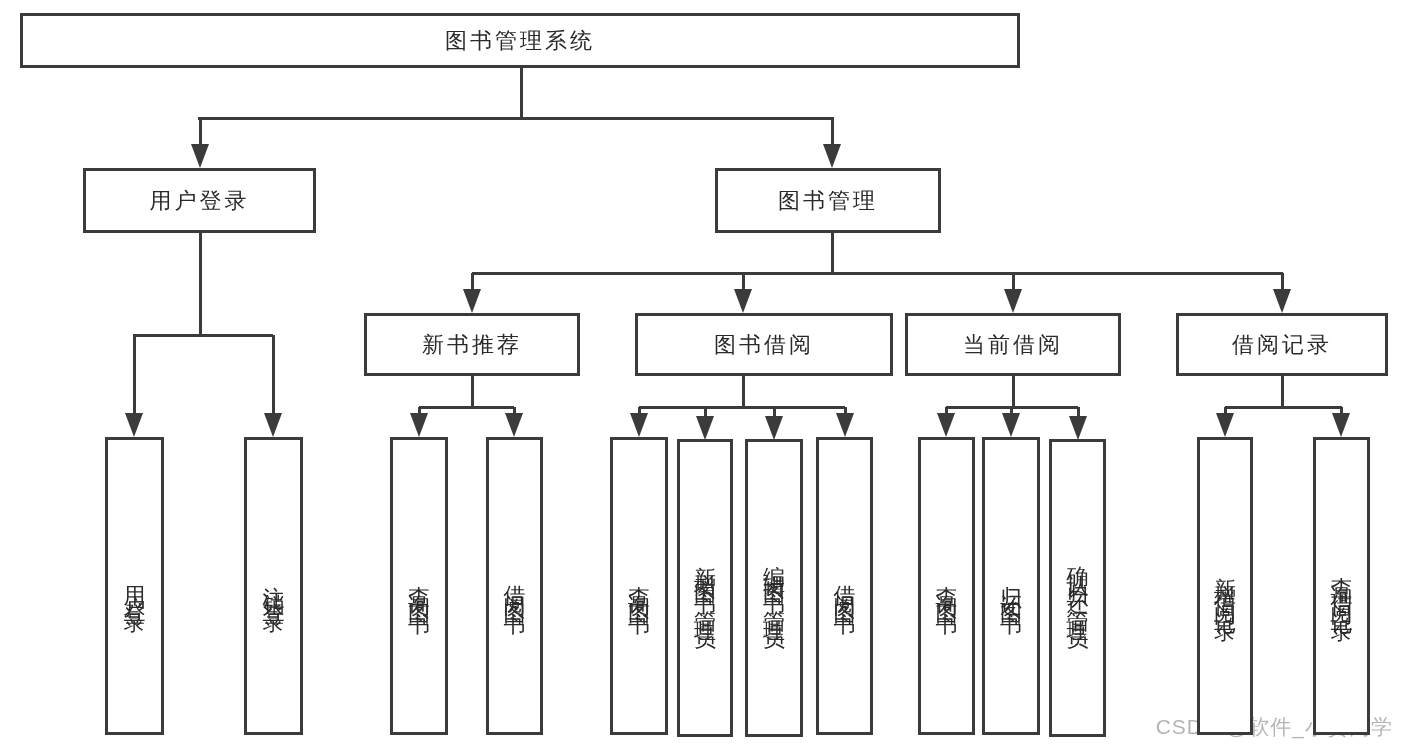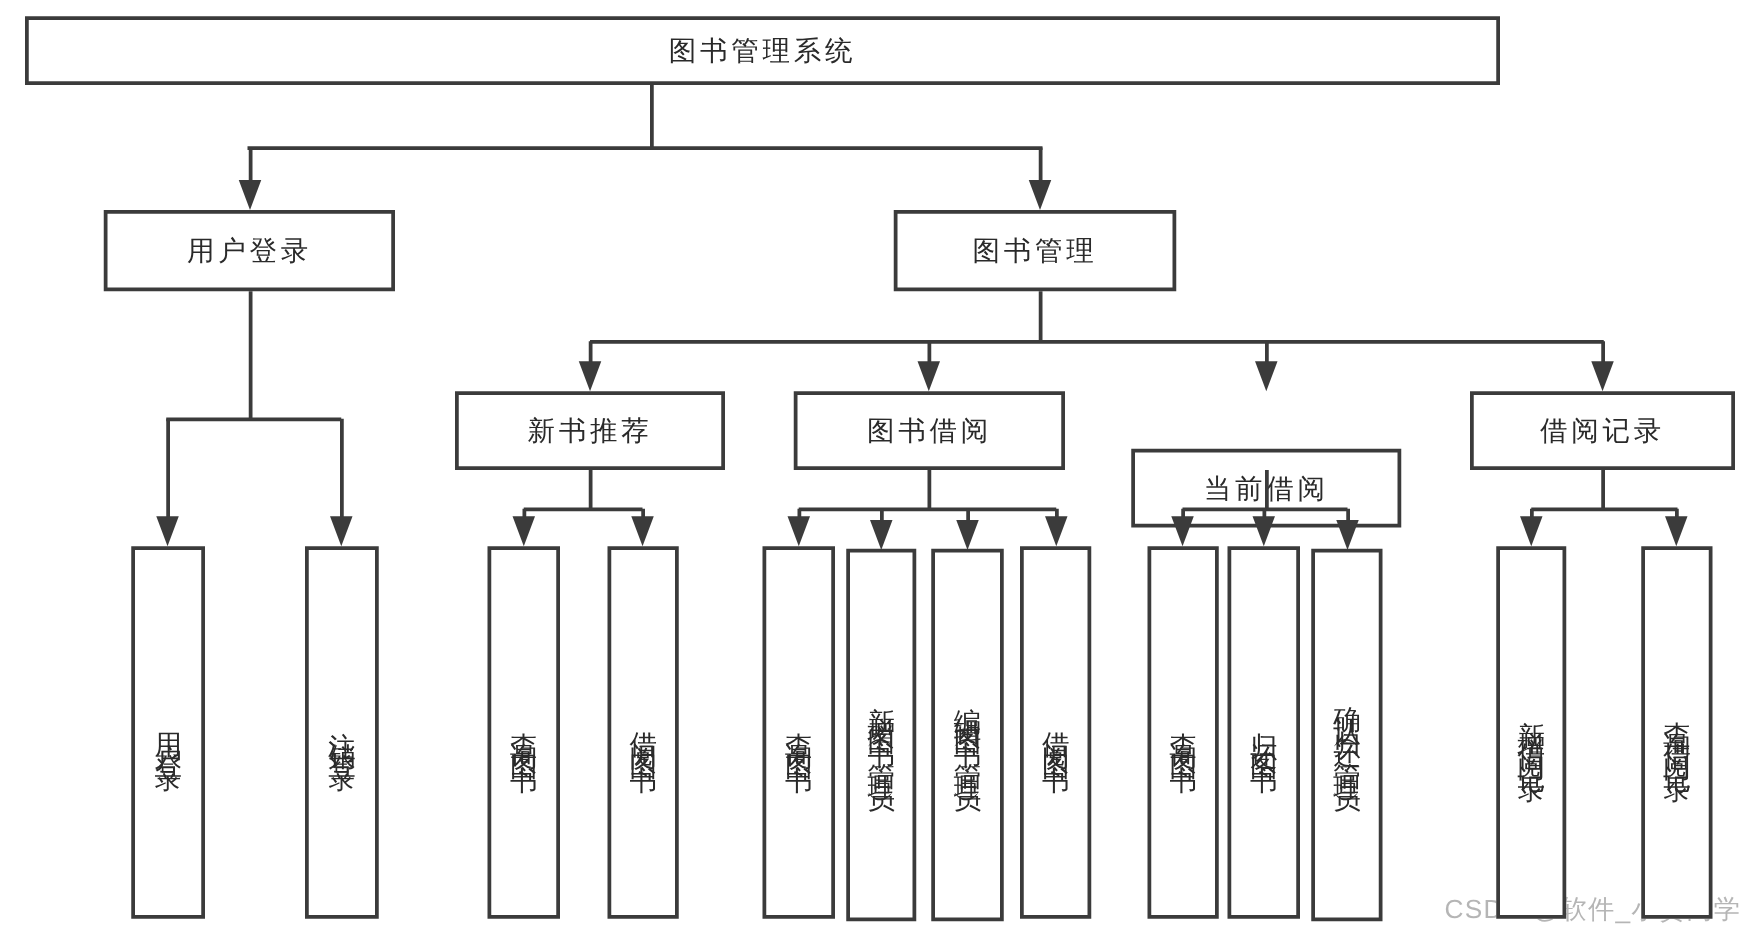--- a/index.html
+++ b/index.html
@@ -63,36 +63,36 @@
     opacity:.85;
     letter-spacing:1px;
     white-space:nowrap;
   }
 </style>
 </head>
 <body>
 
 <div id="canvas">
   <div class="watermark">CSDN @软件_小贺同学</div>
-<div class="node" style="left: 20px; top: 13px; width: 1180px; height: 55px;">
+<div class="node" style="left: 20px; top: 13px; width: 1000px; height: 55px;">
       <span class="node-label">图书管理系统</span>
     </div>
     <div class="node" style="left: 83px; top: 168px; width: 233px; height: 65px;">
       <span class="node-label">用户登录</span>
     </div>
     <div class="node" style="left: 715px; top: 168px; width: 226px; height: 65px;">
       <span class="node-label">图书管理</span>
     </div>
     <div class="node" style="left: 364px; top: 313px; width: 216px; height: 63px;">
       <span class="node-label">新书推荐</span>
     </div>
-    <div class="node" style="left: 635px; top: 313px; width: 217px; height: 63px;">
+    <div class="node" style="left: 635px; top: 313px; width: 258px; height: 63px;">
       <span class="node-label">图书借阅</span>
     </div>
-    <div class="node" style="left: 905px; top: 313px; width: 216px; height: 63px; margin-top: 46px;">
+    <div class="node" style="left: 905px; top: 313px; width: 216px; height: 63px;">
       <span class="node-label">当前借阅</span>
     </div>
     <div class="node" style="left: 1176px; top: 313px; width: 212px; height: 63px;">
       <span class="node-label">借阅记录</span>
     </div>
     <div class="node vertical" style="left: 105px; top: 437px; width: 59px; height: 298px;">
       <span class="node-label">用户登录</span>
     </div>
     <div class="node vertical" style="left: 244px; top: 437px; width: 59px; height: 298px;">
       <span class="node-label">注销登录</span>

